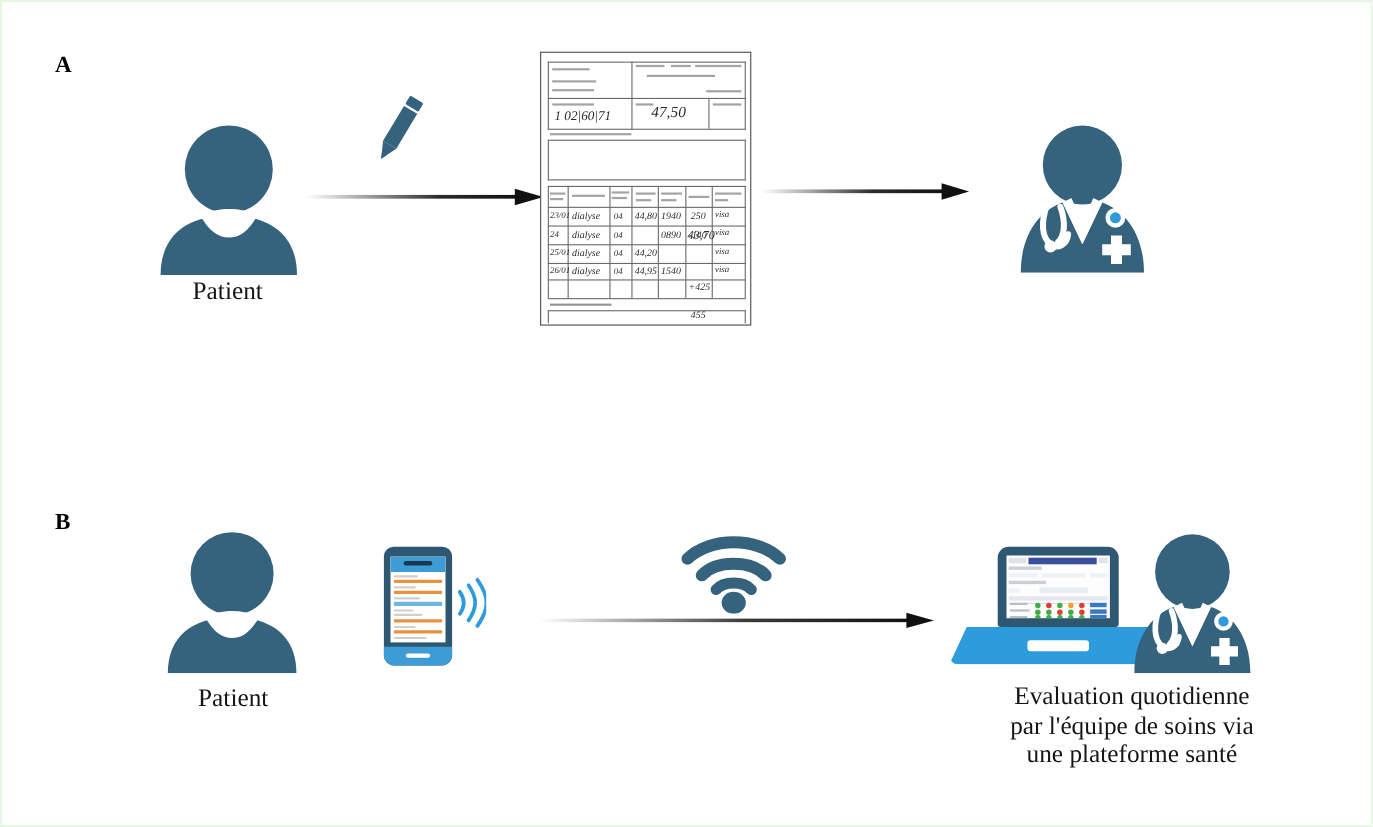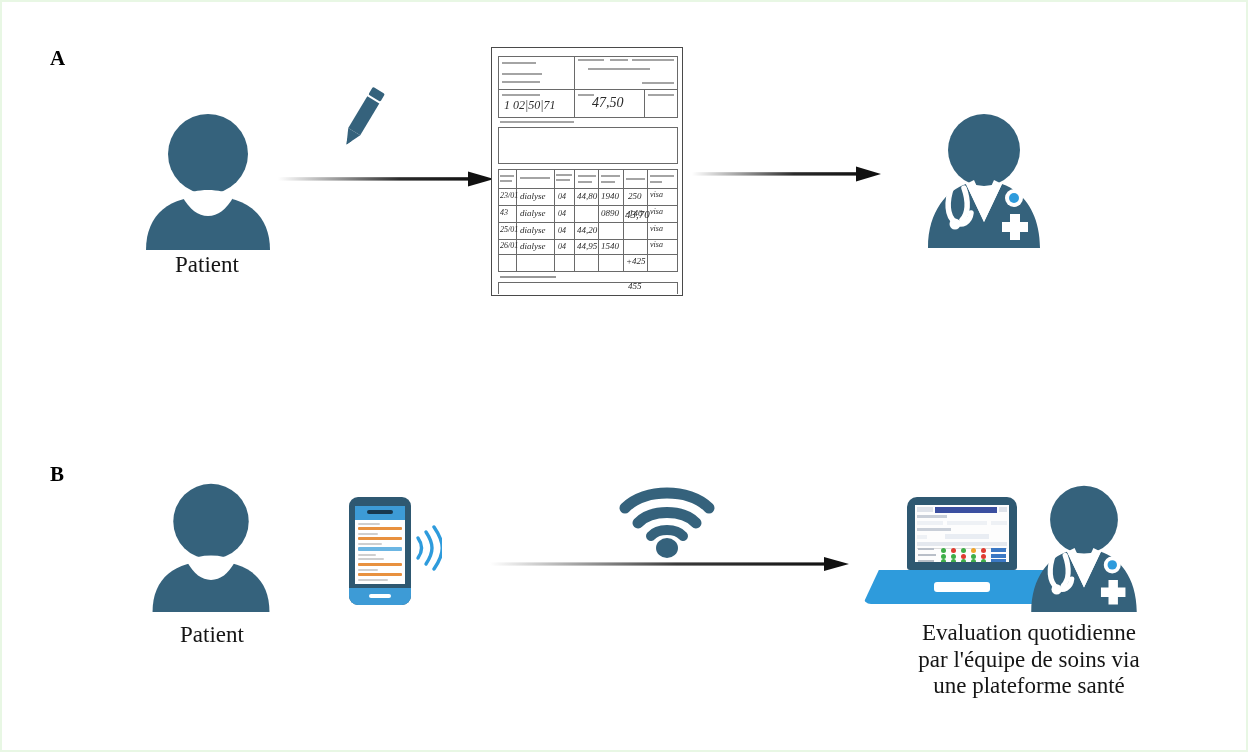--- a/index.html
+++ b/index.html
@@ -180,21 +180,21 @@
       <div class="tinytext" style="left:10px; top:25px; width:40px;"></div>
       <div class="tinytext" style="left:10px; top:33px; width:38px;"></div>
       <div class="tinytext" style="left:86px; top:11px; width:26px;"></div>
       <div class="tinytext" style="left:118px; top:11px; width:18px;"></div>
       <div class="tinytext" style="left:140px; top:11px; width:42px;"></div>
       <div class="tinytext" style="left:96px; top:20px; width:62px;"></div>
       <div class="tinytext" style="left:150px; top:34px; width:32px;"></div>
       <div class="tinytext" style="left:10px; top:46px; width:38px;"></div>
       <div class="tinytext" style="left:86px; top:46px; width:16px;"></div>
       <div class="tinytext" style="left:156px; top:46px; width:26px;"></div>
-      <div class="hand" style="left:12px; top:51px; font-size:12px;">1 02|50|71</div>
+      <div class="hand" style="left:12px; top:51px; font-size:12px;">1 02|60|71</div>
       <div class="hand" style="left:100px; top:48px; font-size:14px;text-align:right;">47,50</div>
 
       <div class="tinytext" style="left:8px; top:73px; width:74px;"></div>
       <div class="pline" style="left:6px; top:79px; width:180px; height:1px;"></div>
       <div class="pline" style="left:6px; top:79px; width:1px; height:37px;"></div>
       <div class="pline" style="left:185px; top:79px; width:1px; height:37px;"></div>
       <div class="pline" style="left:6px; top:115px; width:180px; height:1px;"></div>
 
       <div class="pline" style="left:6px; top:121px; width:180px; height:1px;"></div>
       <div class="pline" style="left:6px; top:140px; width:180px; height:1px;"></div>
@@ -226,21 +226,21 @@
       <div class="tinytext" style="left:158px; top:133px; width:12px;"></div>
 
       <div class="hand" style="left:8px; top:144px; font-size:8px;">23/01</div>
       <div class="hand" style="left:28px; top:144px; font-size:9px;">dialyse</div>
       <div class="hand" style="left:66px; top:145px; font-size:8px;">04</div>
       <div class="hand" style="left:85px; top:144px; font-size:9px;">44,80</div>
       <div class="hand" style="left:109px; top:144px; font-size:9px;">1940</div>
       <div class="hand" style="left:136px; top:144px; font-size:9px;">250</div>
       <div class="hand" style="left:158px; top:143px; font-size:8px;">visa</div>
 
-      <div class="hand" style="left:8px; top:161px; font-size:8px;">43</div>
+      <div class="hand" style="left:8px; top:161px; font-size:8px;">24</div>
       <div class="hand" style="left:28px; top:161px; font-size:9px;">dialyse</div>
       <div class="hand" style="left:66px; top:162px; font-size:8px;">04</div>
       <div class="hand" style="left:85px; top:161px; font-size:11px;margin-left:48px;">43,70</div>
       <div class="hand" style="left:109px; top:161px; font-size:9px;">0890</div>
       <div class="hand" style="left:134px; top:161px; font-size:9px;">-140</div>
       <div class="hand" style="left:158px; top:160px; font-size:8px;">visa</div>
 
       <div class="hand" style="left:8px; top:178px; font-size:8px;">25/01</div>
       <div class="hand" style="left:28px; top:178px; font-size:9px;">dialyse</div>
       <div class="hand" style="left:66px; top:179px; font-size:8px;">04</div>

